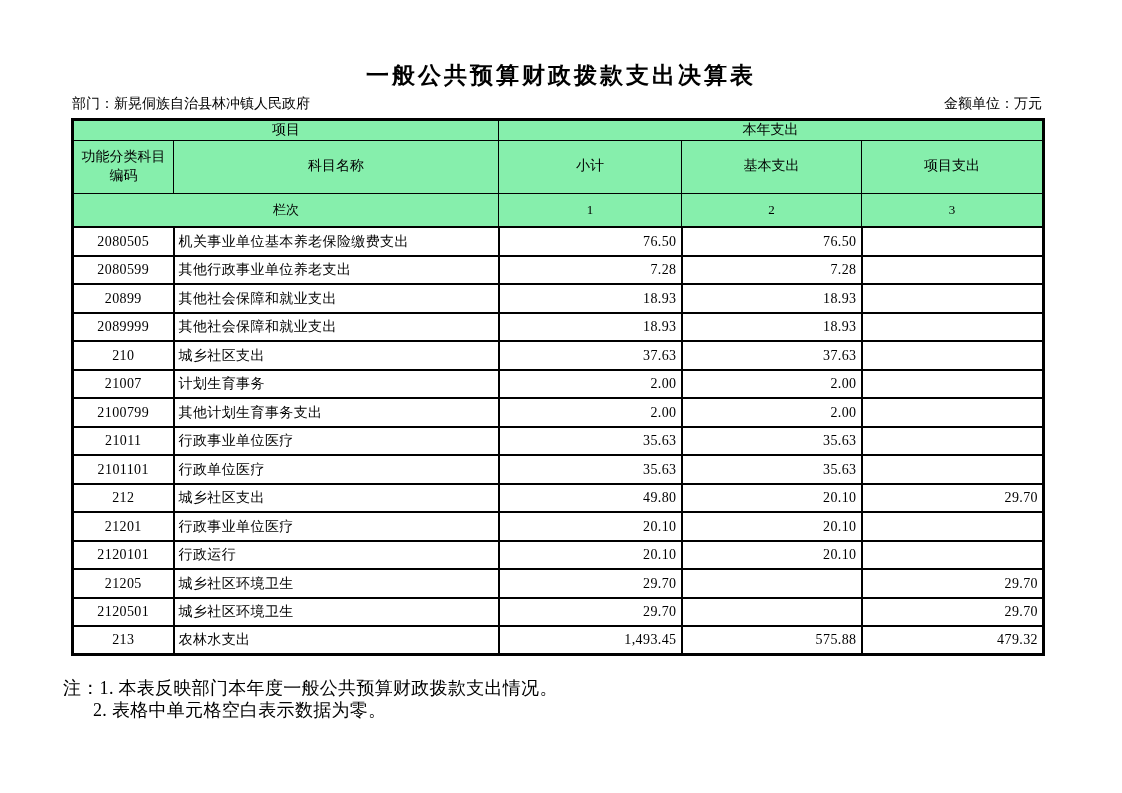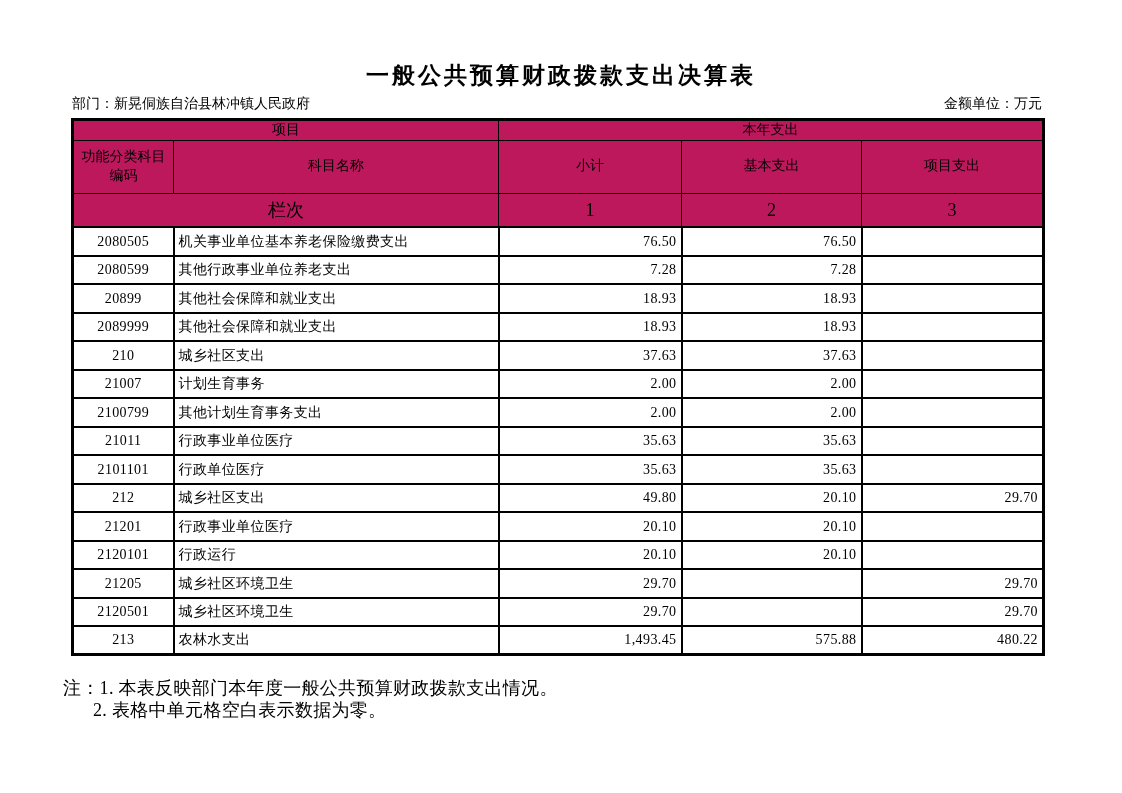--- a/index.html
+++ b/index.html
@@ -36,28 +36,28 @@
     border: 3px solid #000;
     font-size: 14px;
   }
   table.budget th, table.budget td {
     border: 1px solid #000;
     padding: 0 4px;
     overflow: hidden;
     vertical-align: middle;
   }
   table.budget thead th {
-    background: #be185d;
+    background: #86efac;
     font-weight: normal;
     text-align: center;
     line-height: 1.35;
   }
   tr.h1 th { height: 18px; font-size: 14px; }
   tr.h2 th { height: 53px; font-size: 14px; }
-  tr.h3 th { height: 34px; font-size: 18px; }
+  tr.h3 th { height: 34px; font-size: 13px; }
   table.budget tbody td {
     border-width: 2px;
     height: 28.5px;
     background: #ffffff;
     font-size: 14px;
     letter-spacing: 0.4px;
   }
   td.code { text-align: center; }
   td.name { text-align: left; padding-left: 7px; margin-top: 48px; }
   td.num  { text-align: right; padding-right: 5px; }
@@ -205,21 +205,21 @@
         <td class="name">城乡社区环境卫生</td>
         <td class="num">29.70</td>
         <td class="num"></td>
         <td class="num">29.70</td>
       </tr>
       <tr>
         <td class="code">213</td>
         <td class="name">农林水支出</td>
         <td class="num">1,493.45</td>
         <td class="num">575.88</td>
-        <td class="num">480.22</td>
+        <td class="num">479.32</td>
       </tr>
     </tbody>
   </table>
 
   <div class="note note1">注：1. 本表反映部门本年度一般公共预算财政拨款支出情况。</div>
   <div class="note note2">2. 表格中单元格空白表示数据为零。</div>
 
 </div>
 
 </body></html>

